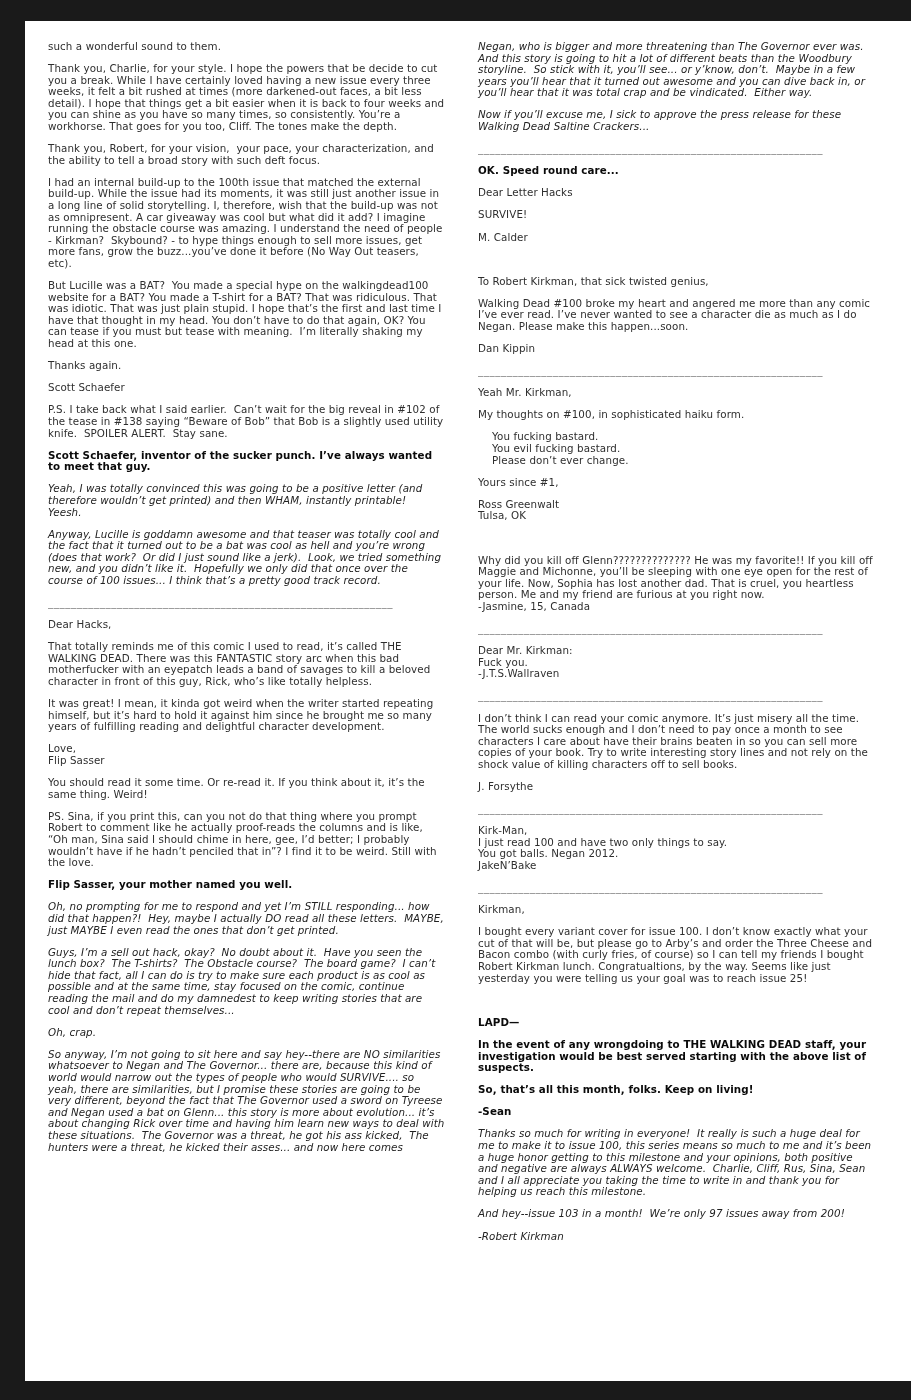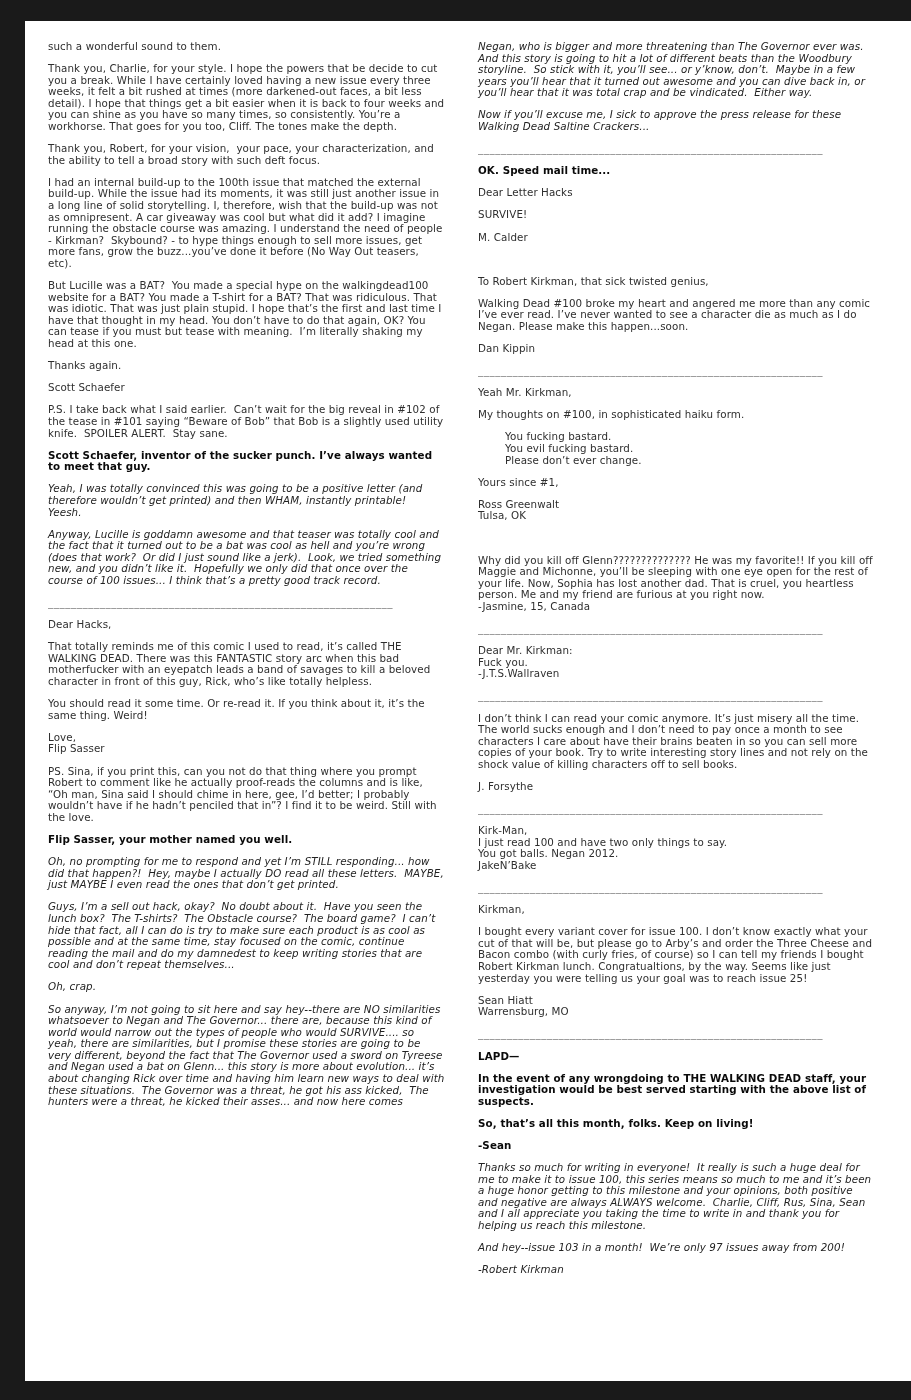--- a/index.html
+++ b/index.html
@@ -28,21 +28,21 @@
     color:#2e2e2e;
     letter-spacing:0.1px;
   }
   .col p{
     margin:0 0 10.5px 0;
     white-space:pre-wrap;
   }
   p.regular{font-weight:400;}
   p.bold{font-weight:700;color:#0a0a0a;}
   p.bolditalic{font-weight:400;font-style:italic;color:#222222;}
-  p.haiku{margin-left:27px;}
+  p.haiku{margin-left:14px;}
   p.separator{
     color:#808080;
     white-space:nowrap;
     overflow:hidden;
     max-width:345px;
     margin:0 0 10.5px 0;
     letter-spacing:0.6px;
   }
 </style>
 </head>
@@ -51,42 +51,43 @@
 <div class="stage">
   <div class="paper" style="background: rgb(255, 255, 255); color: rgb(46, 46, 46);">
     <div class="col">
         <p class="regular">such a wonderful sound to them.</p>
         <p class="regular">Thank you, Charlie, for your style. I hope the powers that be decide to cut you a break. While I have certainly loved having a new issue every three weeks, it felt a bit rushed at times (more darkened-out faces, a bit less detail). I hope that things get a bit easier when it is back to four weeks and you can shine as you have so many times, so consistently. You’re a workhorse. That goes for you too, Cliff. The tones make the depth.</p>
         <p class="regular">Thank you, Robert, for your vision,  your pace, your characterization, and the ability to tell a broad story with such deft focus.</p>
         <p class="regular">I had an internal build-up to the 100th issue that matched the external build-up. While the issue had its moments, it was still just another issue in a long line of solid storytelling. I, therefore, wish that the build-up was not as omnipresent. A car giveaway was cool but what did it add? I imagine running the obstacle course was amazing. I understand the need of people - Kirkman?  Skybound? - to hype things enough to sell more issues, get more fans, grow the buzz...you’ve done it before (No Way Out teasers, etc).</p>
         <p class="regular">But Lucille was a BAT?  You made a special hype on the walkingdead100 website for a BAT? You made a T-shirt for a BAT? That was ridiculous. That was idiotic. That was just plain stupid. I hope that’s the first and last time I have that thought in my head. You don’t have to do that again, OK? You can tease if you must but tease with meaning.  I’m literally shaking my head at this one.</p>
         <p class="regular">Thanks again.</p>
         <p class="regular">Scott Schaefer</p>
-        <p class="regular">P.S. I take back what I said earlier.  Can’t wait for the big reveal in #102 of the tease in #101 saying “Beware of Bob” that Bob is a slightly used utility knife.  SPOILER ALERT.  Stay sane.</p>
+        <p class="regular">P.S. I take back what I said earlier.  Can’t wait for the big reveal in #102 of the tease in #138 saying “Beware of Bob” that Bob is a slightly used utility knife.  SPOILER ALERT.  Stay sane.</p>
         <p class="bold">Scott Schaefer, inventor of the sucker punch. I’ve always wanted to meet that guy.</p>
         <p class="bolditalic">Yeah, I was totally convinced this was going to be a positive letter (and therefore wouldn’t get printed) and then WHAM, instantly printable!  Yeesh.</p>
         <p class="bolditalic">Anyway, Lucille is goddamn awesome and that teaser was totally cool and the fact that it turned out to be a bat was cool as hell and you’re wrong (does that work?  Or did I just sound like a jerk).  Look, we tried something new, and you didn’t like it.  Hopefully we only did that once over the course of 100 issues... I think that’s a pretty good track record.</p>
         <p class="separator">________________________________________________________________</p>
         <p class="regular">Dear Hacks,</p>
         <p class="regular">That totally reminds me of this comic I used to read, it’s called THE WALKING DEAD. There was this FANTASTIC story arc when this bad motherfucker with an eyepatch leads a band of savages to kill a beloved character in front of this guy, Rick, who’s like totally helpless.</p>
-        <p class="regular">You should read it some time. Or re-read it. If you think about it, it’s the same thing. Weird!</p>
+        <p class="regular">It was great! I mean, it kinda got weird when the writer started repeating himself, but it’s hard to hold it against him since he brought me so many years of fulfilling reading and delightful character development.</p>
         <p class="regular">Love,
 Flip Sasser</p>
+        <p class="regular">You should read it some time. Or re-read it. If you think about it, it’s the same thing. Weird!</p>
         <p class="regular">PS. Sina, if you print this, can you not do that thing where you prompt Robert to comment like he actually proof-reads the columns and is like, “Oh man, Sina said I should chime in here, gee, I’d better; I probably wouldn’t have if he hadn’t penciled that in”? I find it to be weird. Still with the love.</p>
         <p class="bold">Flip Sasser, your mother named you well.</p>
         <p class="bolditalic">Oh, no prompting for me to respond and yet I’m STILL responding... how did that happen?!  Hey, maybe I actually DO read all these letters.  MAYBE, just MAYBE I even read the ones that don’t get printed.</p>
         <p class="bolditalic">Guys, I’m a sell out hack, okay?  No doubt about it.  Have you seen the lunch box?  The T-shirts?  The Obstacle course?  The board game?  I can’t hide that fact, all I can do is try to make sure each product is as cool as possible and at the same time, stay focused on the comic, continue reading the mail and do my damnedest to keep writing stories that are cool and don’t repeat themselves...</p>
         <p class="bolditalic">Oh, crap.</p>
         <p class="bolditalic">So anyway, I’m not going to sit here and say hey--there are NO similarities whatsoever to Negan and The Governor... there are, because this kind of world would narrow out the types of people who would SURVIVE.... so yeah, there are similarities, but I promise these stories are going to be very different, beyond the fact that The Governor used a sword on Tyreese and Negan used a bat on Glenn... this story is more about evolution... it’s about changing Rick over time and having him learn new ways to deal with these situations.  The Governor was a threat, he got his ass kicked,  The hunters were a threat, he kicked their asses... and now here comes</p>
       </div>
     <div class="col">
         <p class="bolditalic">Negan, who is bigger and more threatening than The Governor ever was.  And this story is going to hit a lot of different beats than the Woodbury storyline.  So stick with it, you’ll see... or y’know, don’t.  Maybe in a few years you’ll hear that it turned out awesome and you can dive back in, or you’ll hear that it was total crap and be vindicated.  Either way.</p>
         <p class="bolditalic">Now if you’ll excuse me, I sick to approve the press release for these Walking Dead Saltine Crackers...</p>
         <p class="separator">________________________________________________________________</p>
-        <p class="bold">OK. Speed mail time...</p>
+        <p class="bold">OK. Speed round care...</p>
         <p class="regular">Dear Letter Hacks</p>
         <p class="regular">SURVIVE!</p>
         <p class="regular">M. Calder</p>
         <p class="separator">________________________________________________________________</p>
         <p class="regular">To Robert Kirkman, that sick twisted genius,</p>
         <p class="regular">Walking Dead #100 broke my heart and angered me more than any comic I’ve ever read. I’ve never wanted to see a character die as much as I do Negan. Please make this happen...soon.</p>
         <p class="regular">Dan Kippin</p>
         <p class="separator">________________________________________________________________</p>
         <p class="regular">Yeah Mr. Kirkman,</p>
         <p class="regular">My thoughts on #100, in sophisticated haiku form.</p>
@@ -107,22 +108,20 @@
         <p class="regular">I don’t think I can read your comic anymore. It’s just misery all the time. The world sucks enough and I don’t need to pay once a month to see characters I care about have their brains beaten in so you can sell more copies of your book. Try to write interesting story lines and not rely on the shock value of killing characters off to sell books.</p>
         <p class="regular">J. Forsythe</p>
         <p class="separator">________________________________________________________________</p>
         <p class="regular">Kirk-Man,
 I just read 100 and have two only things to say.
 You got balls. Negan 2012.
 JakeN’Bake</p>
         <p class="separator">________________________________________________________________</p>
         <p class="regular">Kirkman,</p>
         <p class="regular">I bought every variant cover for issue 100. I don’t know exactly what your cut of that will be, but please go to Arby’s and order the Three Cheese and Bacon combo (with curly fries, of course) so I can tell my friends I bought Robert Kirkman lunch. Congratualtions, by the way. Seems like just yesterday you were telling us your goal was to reach issue 25!</p>
-        <p class="regular">Sean Hiatt
-Warrensburg, MO</p>
         <p class="separator">________________________________________________________________</p>
         <p class="bold">LAPD—</p>
         <p class="bold">In the event of any wrongdoing to THE WALKING DEAD staff, your investigation would be best served starting with the above list of suspects.</p>
         <p class="bold">So, that’s all this month, folks. Keep on living!</p>
         <p class="bold">-Sean</p>
         <p class="bolditalic">Thanks so much for writing in everyone!  It really is such a huge deal for me to make it to issue 100, this series means so much to me and it’s been a huge honor getting to this milestone and your opinions, both positive and negative are always ALWAYS welcome.  Charlie, Cliff, Rus, Sina, Sean and I all appreciate you taking the time to write in and thank you for helping us reach this milestone.</p>
         <p class="bolditalic">And hey--issue 103 in a month!  We’re only 97 issues away from 200!</p>
         <p class="bolditalic">-Robert Kirkman</p>
       </div>
   </div>

